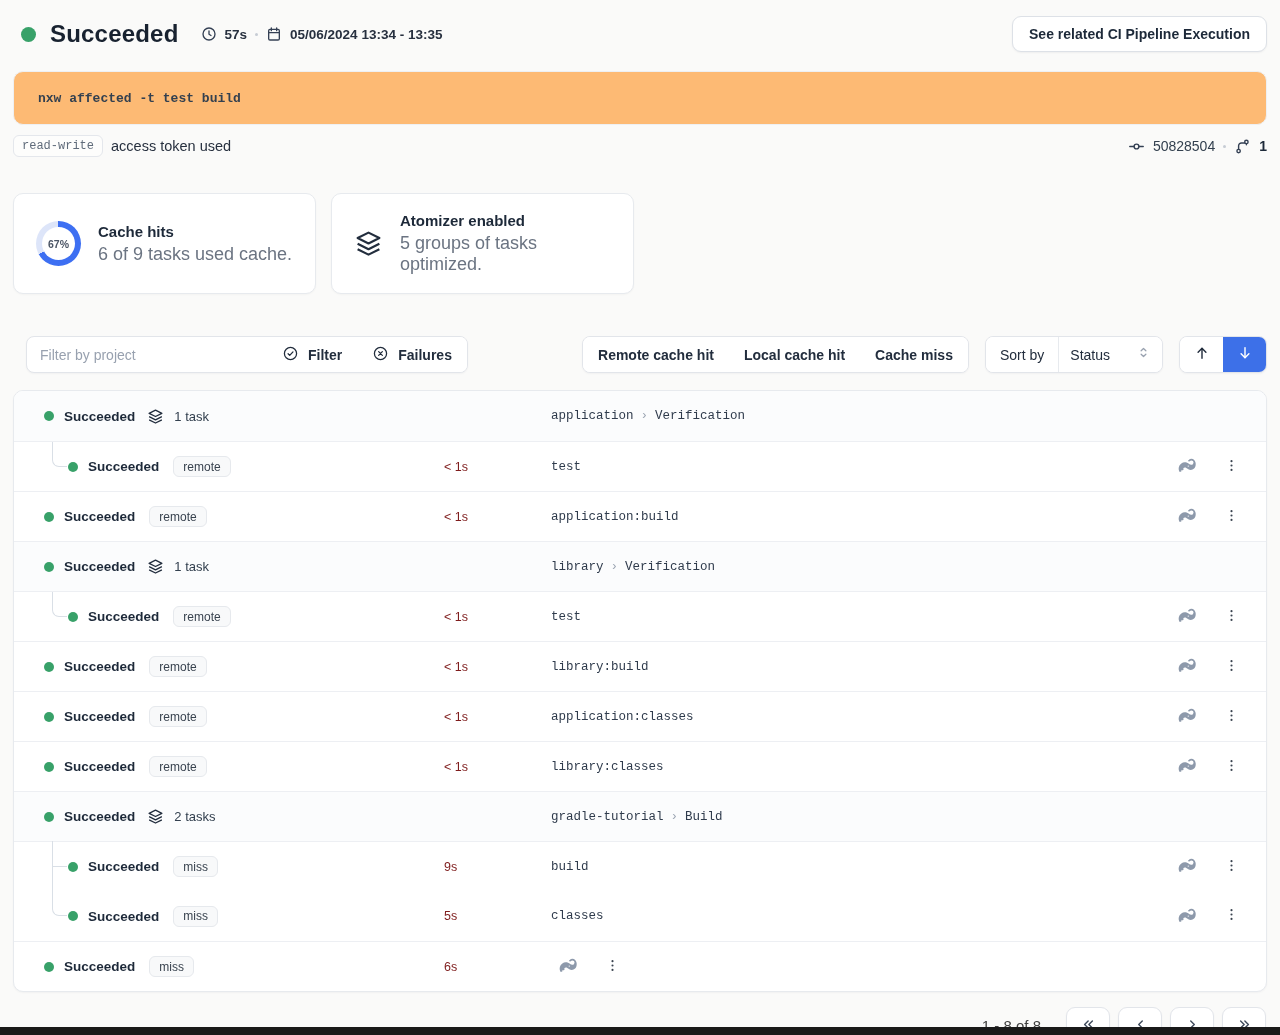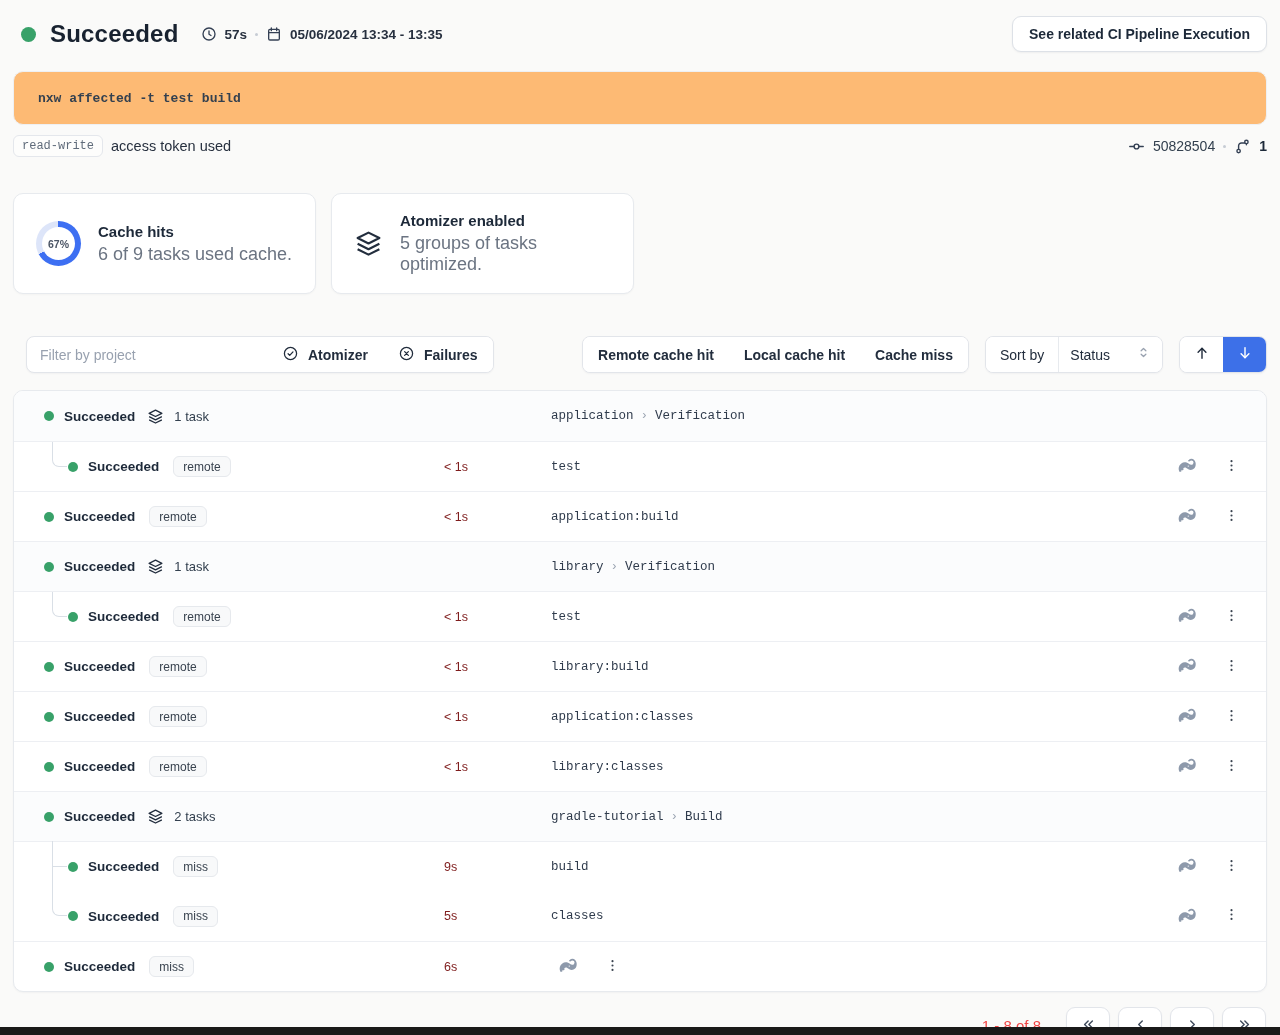--- a/index.html
+++ b/index.html
@@ -116,21 +116,21 @@
   .cell-actions { flex:0 0 96px; display:flex; align-items:center; justify-content:flex-end; gap:25px; padding-right:25px; }
   .gradle-icon { display:flex; color:#8d99ab; cursor:pointer; }
   .kebab-btn { background:none; border:none; display:flex; cursor:pointer; color:#39434f; padding:2px; }
   .connector { position:absolute; left:38px; top:0; width:15px; pointer-events:none; }
   .connector.elbow { height:25px; border-left:1.5px solid #d9dfe6; border-bottom:1.5px solid #d9dfe6; border-bottom-left-radius:7px; }
   .connector.trunk { top:-1px; bottom:-1px; height:auto; border-left:1.5px solid #d9dfe6; }
   .connector.stub { height:25px; border-bottom:1.5px solid #d9dfe6; }
 
   
   .pagination { margin-top:15px; display:flex; align-items:center; justify-content:flex-end; gap:8px; padding-right:1px; }
-  .page-range { font-size:15px; color:#ef4444; margin-right:17px; }
+  .page-range { font-size:15px; color:#404040; margin-right:17px; }
   .pg-btn {
     width:44px; height:37px; background:#fff; border:1px solid #e2e5ea; border-radius:9px;
     display:flex; align-items:center; justify-content:center; cursor:pointer; color:#3f4b5c;
     box-shadow:0 1px 2px rgba(16,24,40,.04);
   }
   .bottom-bar { position:absolute; left:0; right:0; bottom:0; height:8px; background:#191919; }
 </style>
 </head>
 <body>
 
@@ -215,21 +215,21 @@
   <div class="filterbar">
     <div class="seg-group">
       <input class="filter-input" type="text" placeholder="Filter by project" style="">
       <button class="seg-btn">
         <span>
           <svg width="17" height="17" viewBox="0 0 24 24" fill="none" stroke="currentColor" stroke-width="1.8" stroke-linecap="round" stroke-linejoin="round">
               <circle cx="12" cy="12" r="8.6"></circle>
               <path d="m8.6 12.4 2.3 2.3 4.6-5"></path>
             </svg>
         </span>
-        <span>Atomizer</span>
+        <span>Filter</span>
       </button>
       <button class="seg-btn">
         <span>
           <svg width="17" height="17" viewBox="0 0 24 24" fill="none" stroke="currentColor" stroke-width="1.8" stroke-linecap="round">
               <circle cx="12" cy="12" r="8.6"></circle>
               <path d="m9.4 9.4 5.2 5.2M14.6 9.4l-5.2 5.2"></path>
             </svg>
         </span>
         <span>Failures</span>
       </button>

